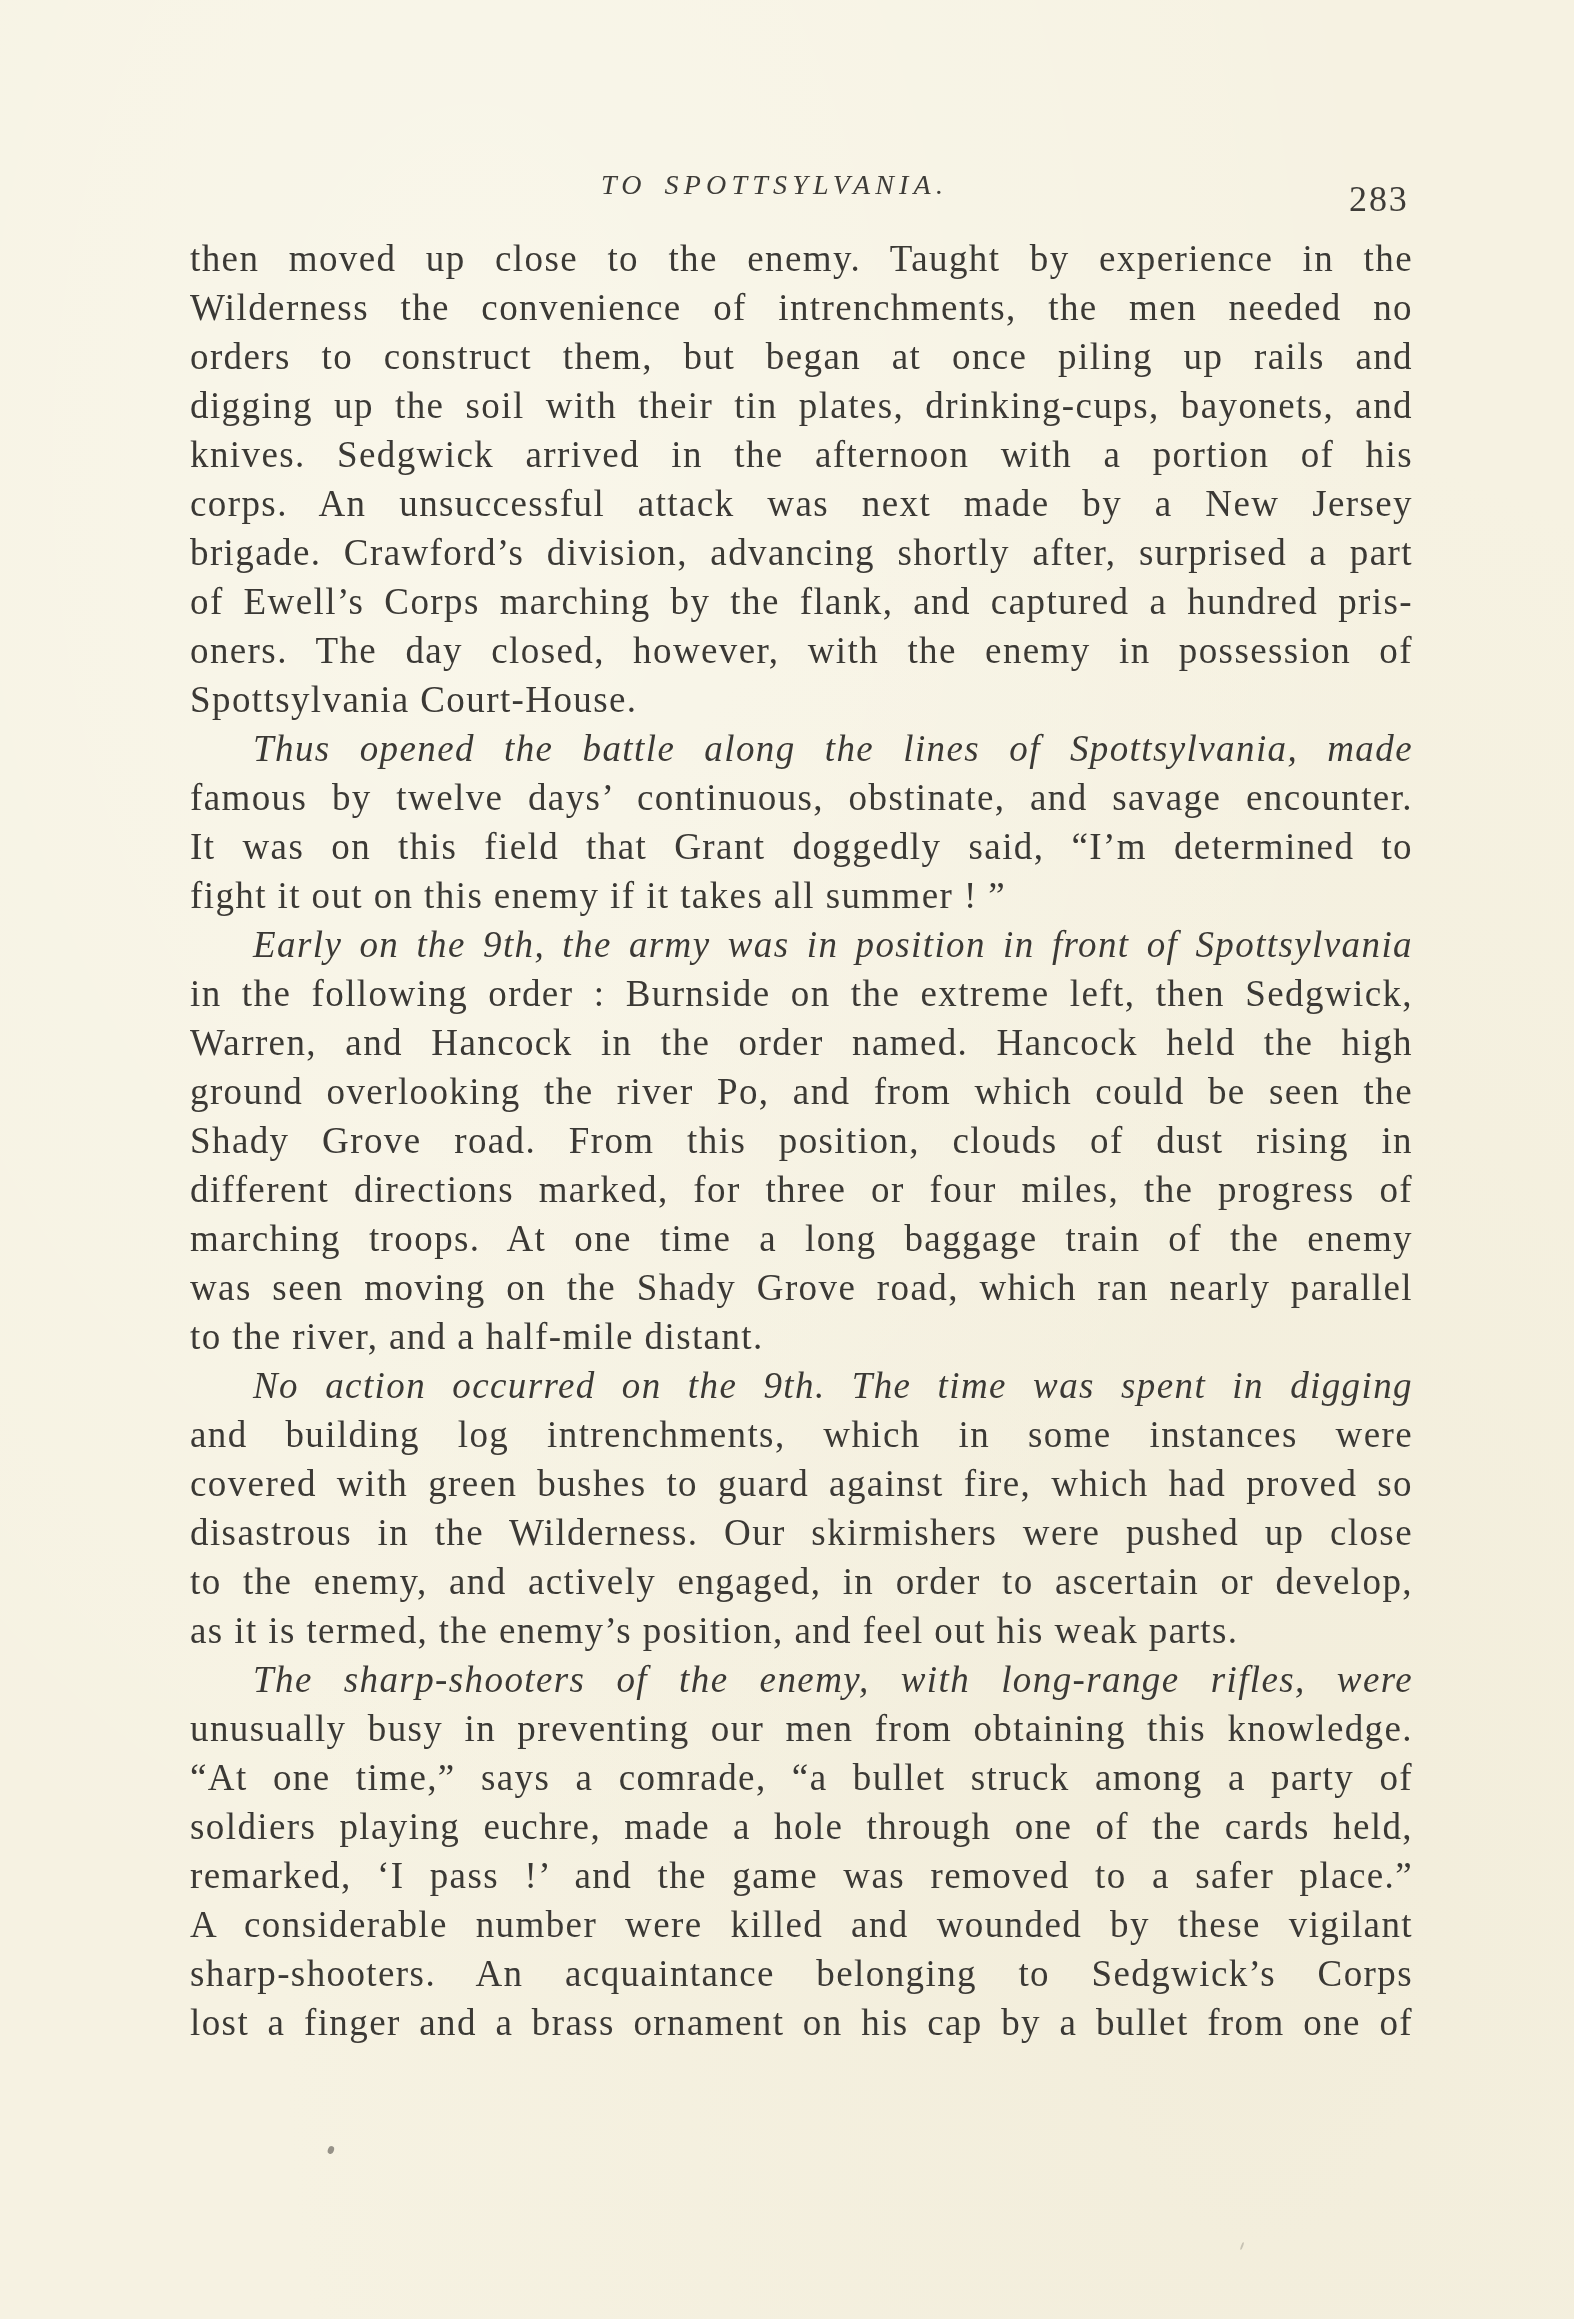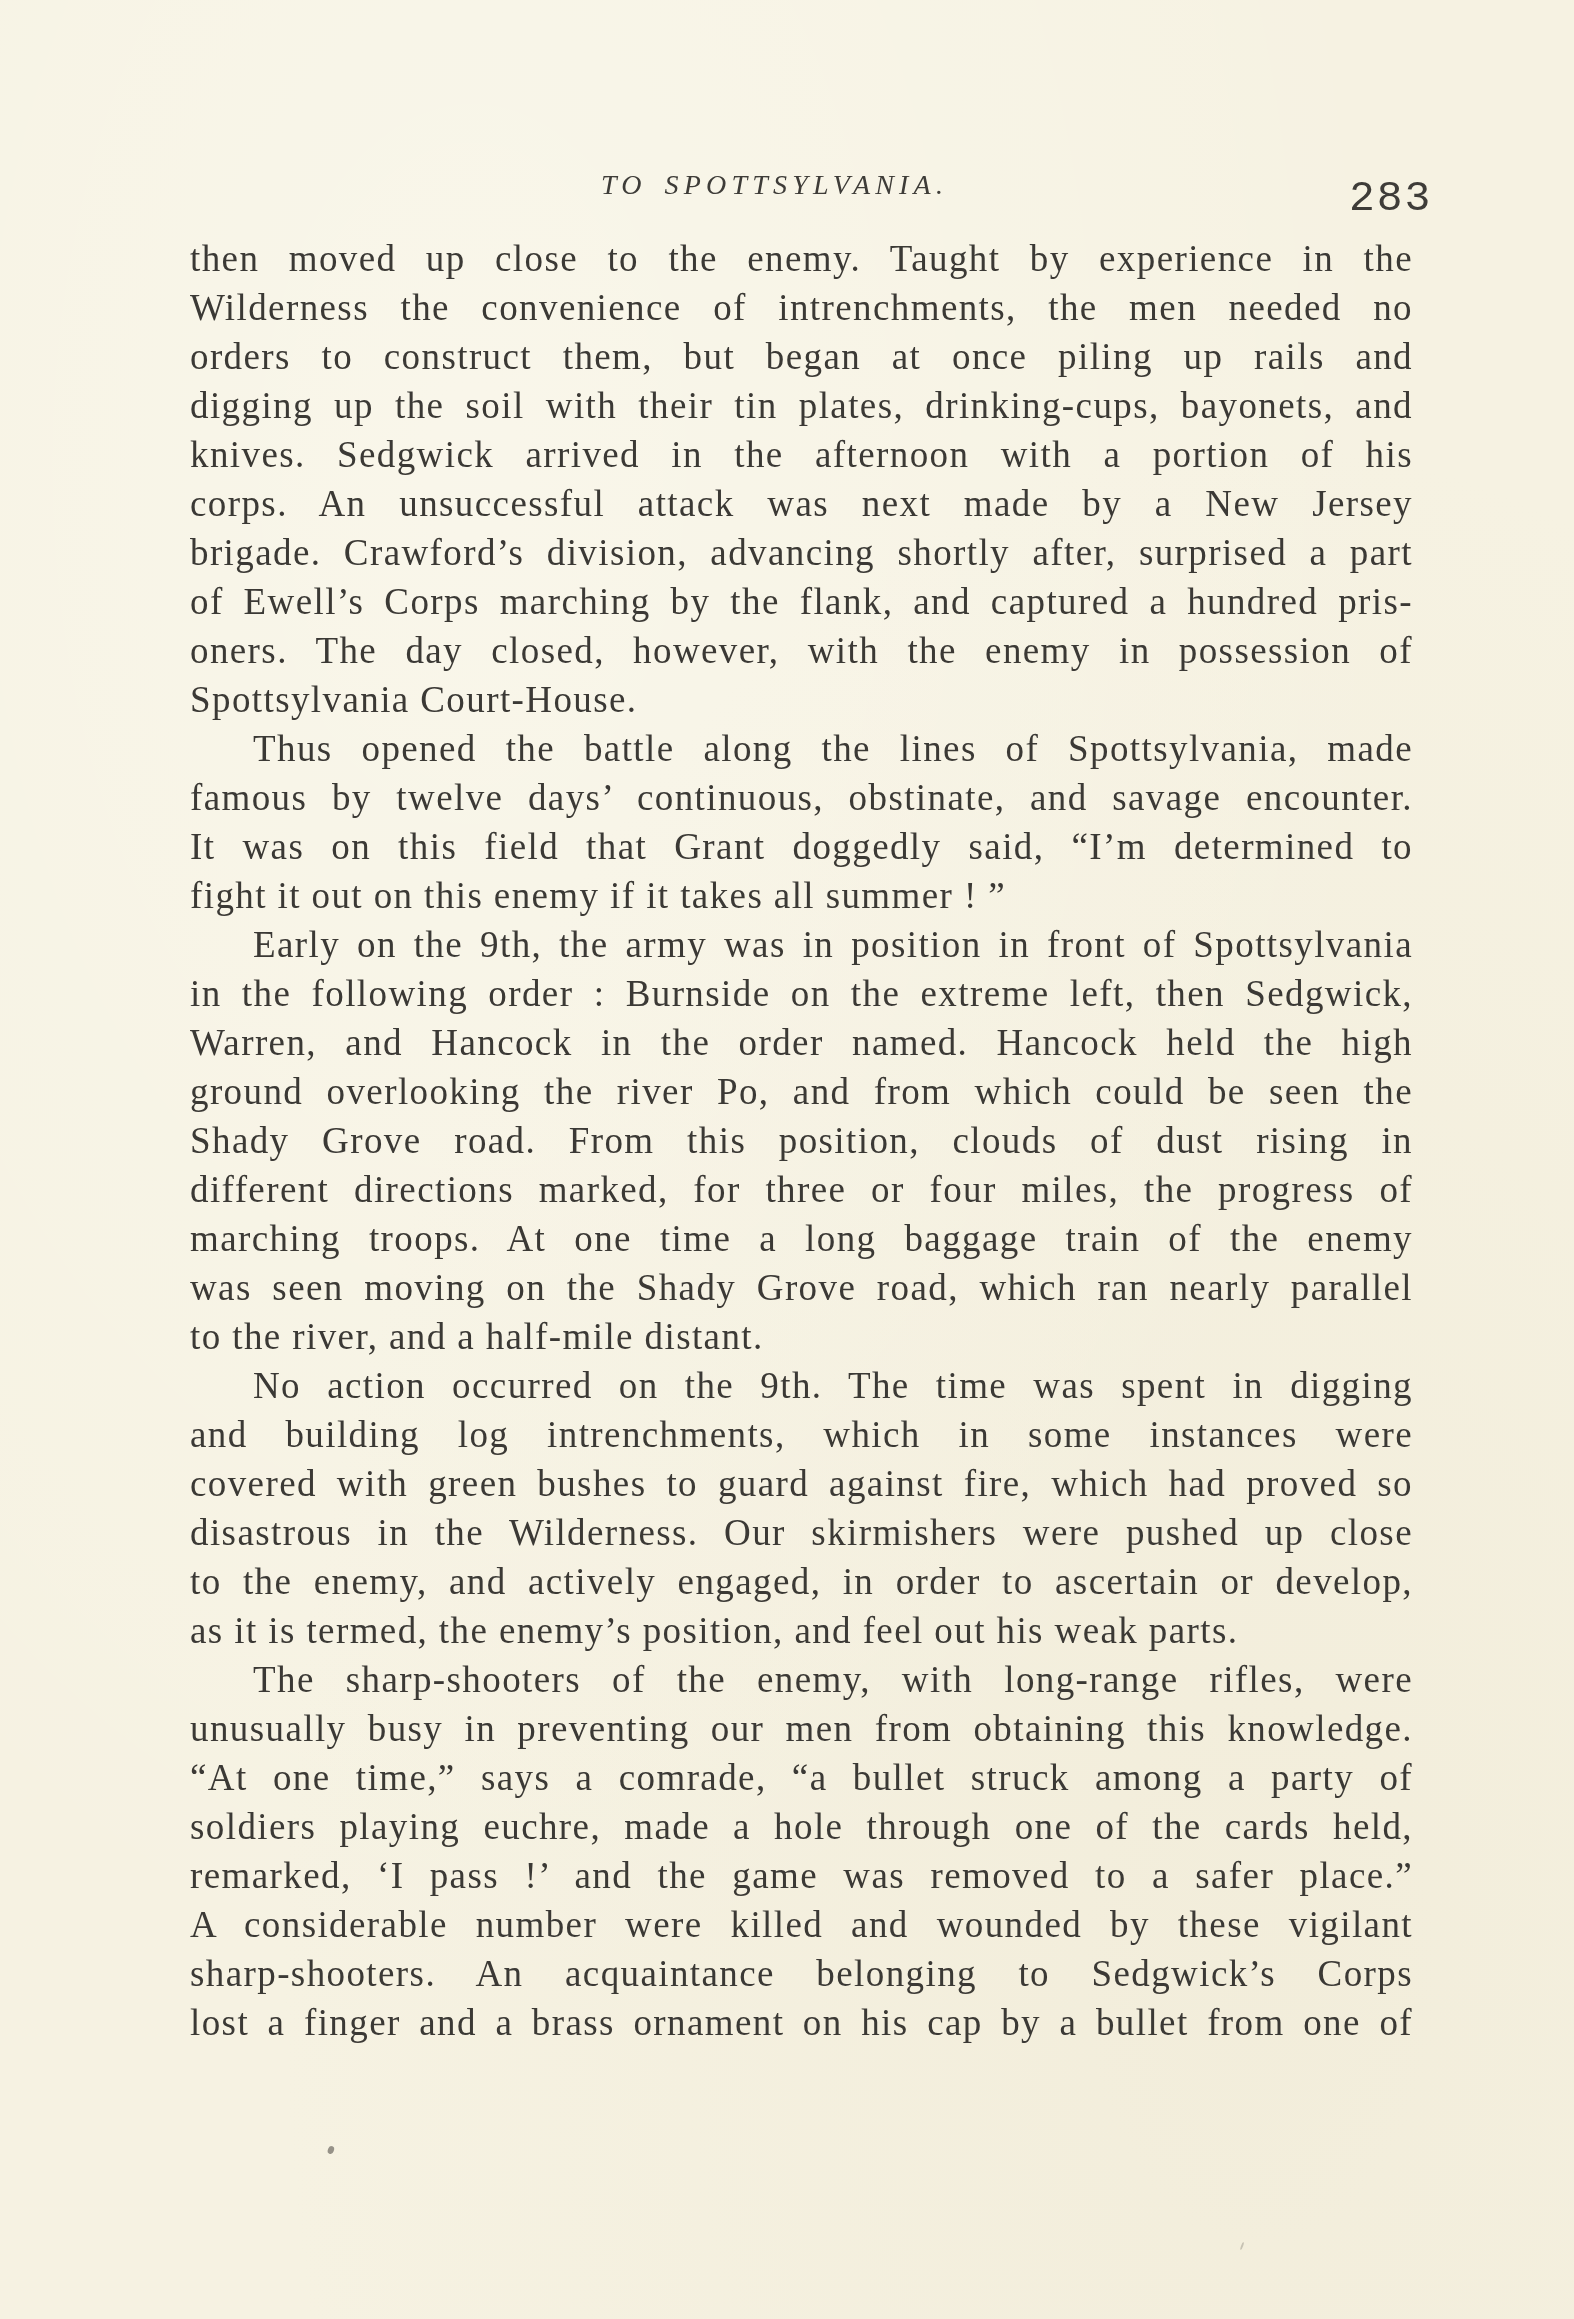--- a/index.html
+++ b/index.html
@@ -35,26 +35,25 @@
       font-style: italic;
       letter-spacing: 5.2px;
       word-spacing: 5.6px;
       color: #3e3c38;
       white-space: nowrap;
     }
     .page-number {
       position: absolute;
       left: 1349px;
       top: 181px;
-      font-size: 43px;
+      font-size: 36px;
       line-height: 36px;
       letter-spacing: 1.9px;
       color: #3e3c38;
       white-space: nowrap;
-      font-family: Liberation Mono, monospace;
     }
     .body-text {
       position: absolute;
       left: 190px;
       top: 234px;
       width: 1223px;
       font-size: 37px;
       line-height: 49px;
       letter-spacing: 1.4px;
     }
@@ -66,20 +65,21 @@
       text-align-last: justify;
       -moz-text-align-last: justify;
     }
     .line.last {
       text-align: right;
       text-align-last: left;
       -moz-text-align-last: left;
     }
     .line.indent {
       padding-left: 63px;
+      font-style: italic;
     }
     .speck {
       position: absolute;
       width: 5.6px;
       height: 7.5px;
       border-radius: 50%;
       background: #6d6a62;
       opacity: 0.7;
       transform: rotate(20deg);
     }

